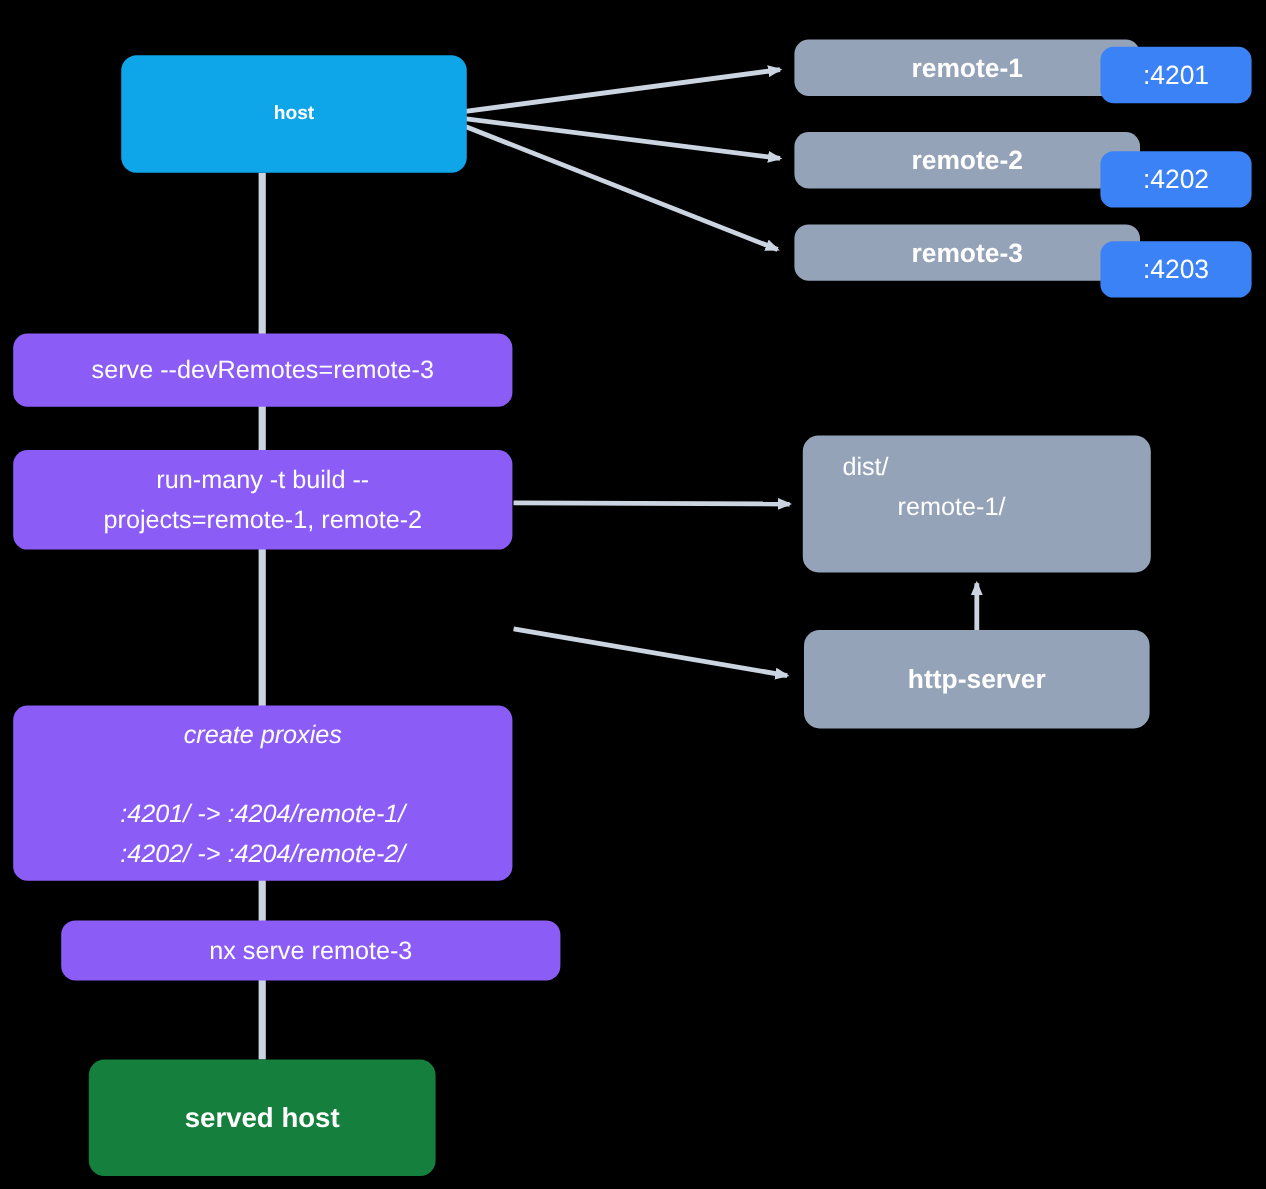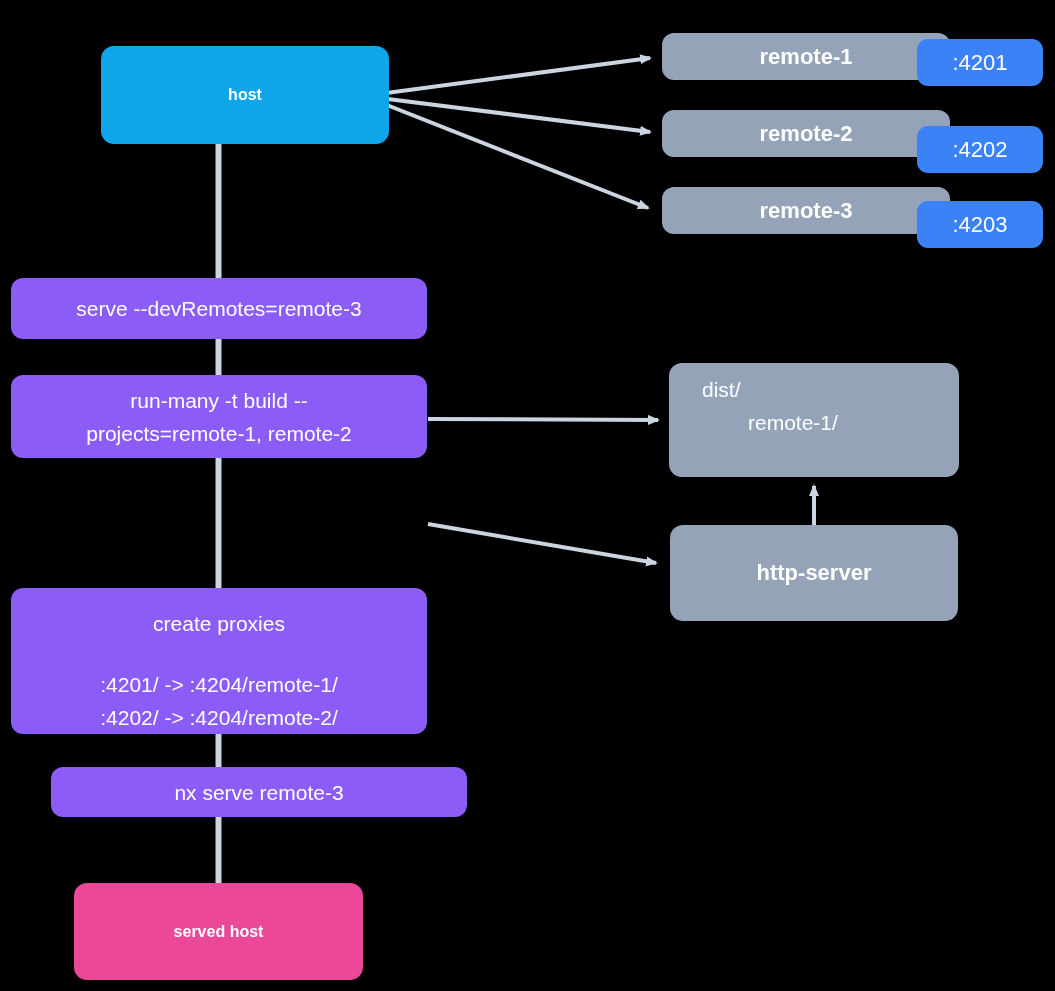--- a/index.html
+++ b/index.html
@@ -22,22 +22,22 @@
     z-index: 1;
     box-sizing: border-box;
   }
   .host {
     left: 74px; top: 46px; width: 288px; height: 98px;
     background: #0ea5e9; border-radius: 13px;
     font-weight: 700; font-size: 16px; margin-left: 27px;
   }
   .served {
     left: 74px; top: 883px; width: 289px; height: 97px;
-    background: #ec4899; border-radius: 13px;
-    font-weight: 700; font-size: 16px;
+    background: #15803d; border-radius: 13px;
+    font-weight: 700; font-size: 23px;
   }
   .remote {
     left: 662px; width: 288px; height: 47px;
     background: #94a3b8; border-radius: 12px;
     font-weight: 700; font-size: 22px;
   }
   .remote-1 { top: 33px; }
   .remote-2 { top: 110px; }
   .remote-3 { top: 187px; }
   .badge {
@@ -52,33 +52,33 @@
     left: 11px; width: 416px;
     background: #8b5cf6; border-radius: 12px;
     font-size: 21px;
     flex-direction: column;
   }
   .line { line-height: 33px; white-space: pre; }
   .spacer { height: 33px; }
   .s1 { top: 278px; height: 61px; }
   .s2 { top: 375px; height: 83px; }
   .s3 { top: 493px; height: 61px; }
-  .s4 { top: 588px; height: 146px; justify-content: flex-start; padding-top: 19px; }
+  .s4 { top: 588px; height: 146px; justify-content: flex-start; padding-top: 8px; font-style: italic; }
   .s5 { top: 767px; height: 50px; margin-left: 40px; }
   .dist {
     left: 669px; top: 363px; width: 290px; height: 114px;
     background: #94a3b8; border-radius: 13px;
     font-size: 21px;
     display: block;
     text-align: left;
     padding: 10px 0 0 33px;
   }
   .dist .indent { margin-left: 46px; }
   .http {
-    left: 670px; top: 525px; width: 288px; height: 96px;
+    left: 670px; top: 525px; width: 288px; height: 82px;
     background: #94a3b8; border-radius: 13px;
     font-weight: 700; font-size: 22px;
   }
 </style>
 </head>
 <body>
 
 <div class="canvas">
 
   <svg class="wires" width="1055" height="991">

